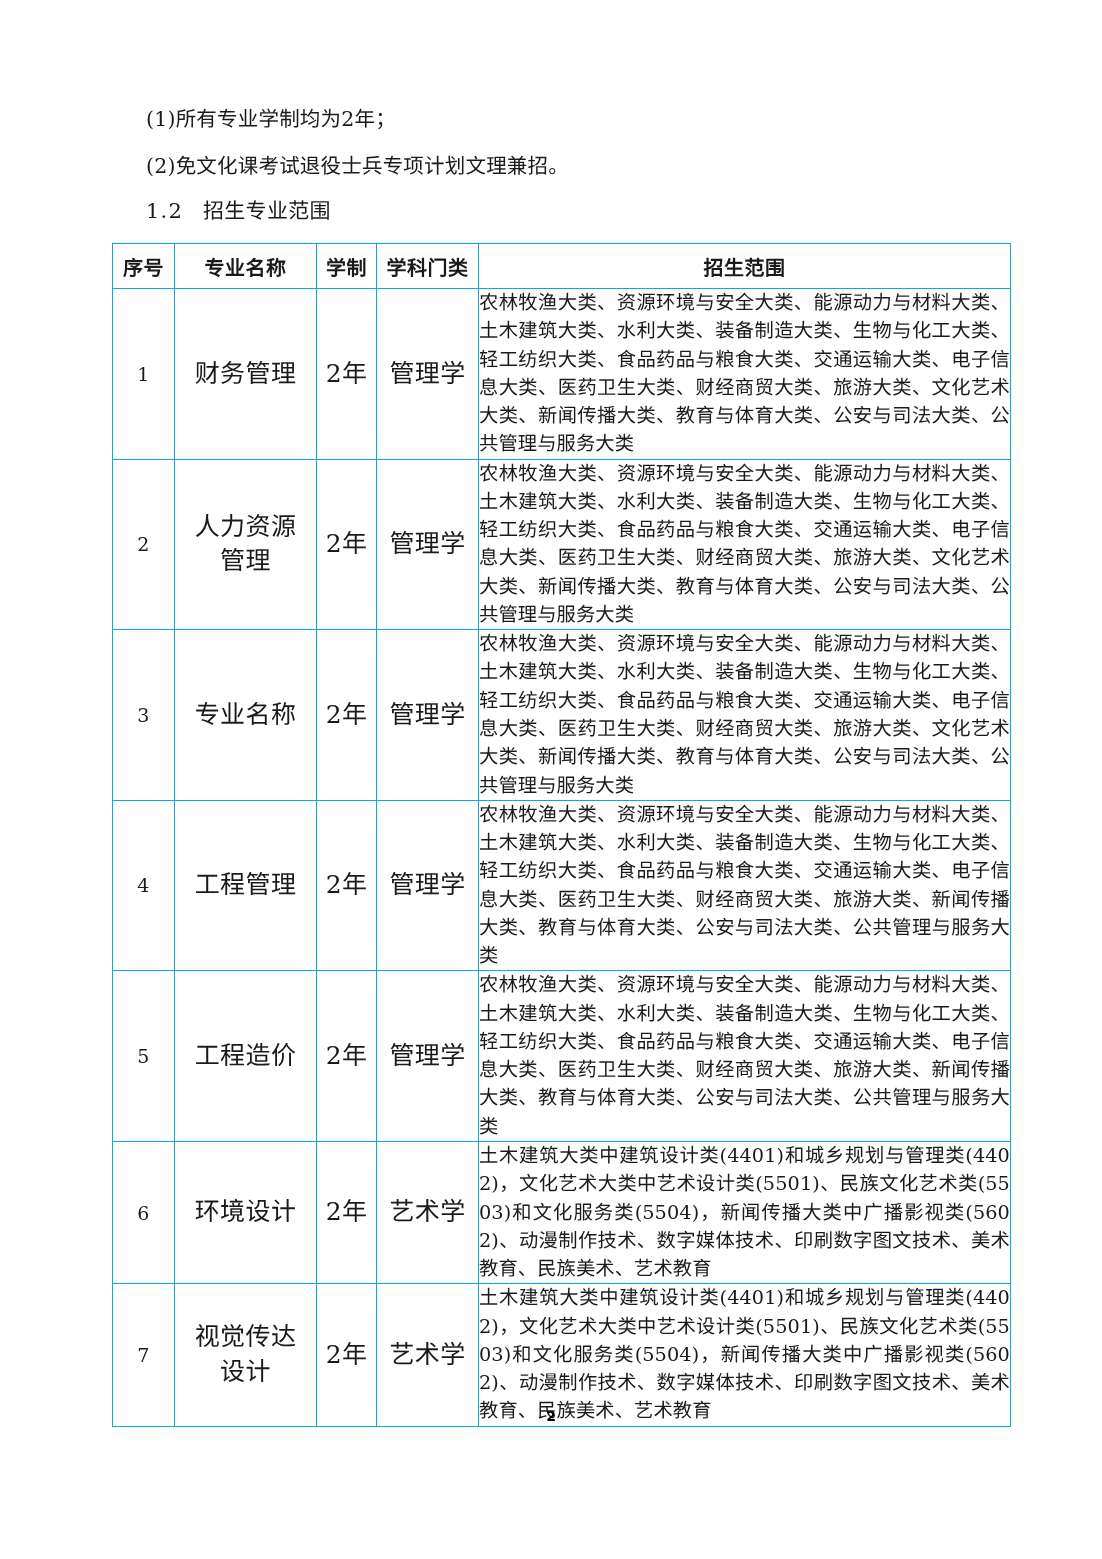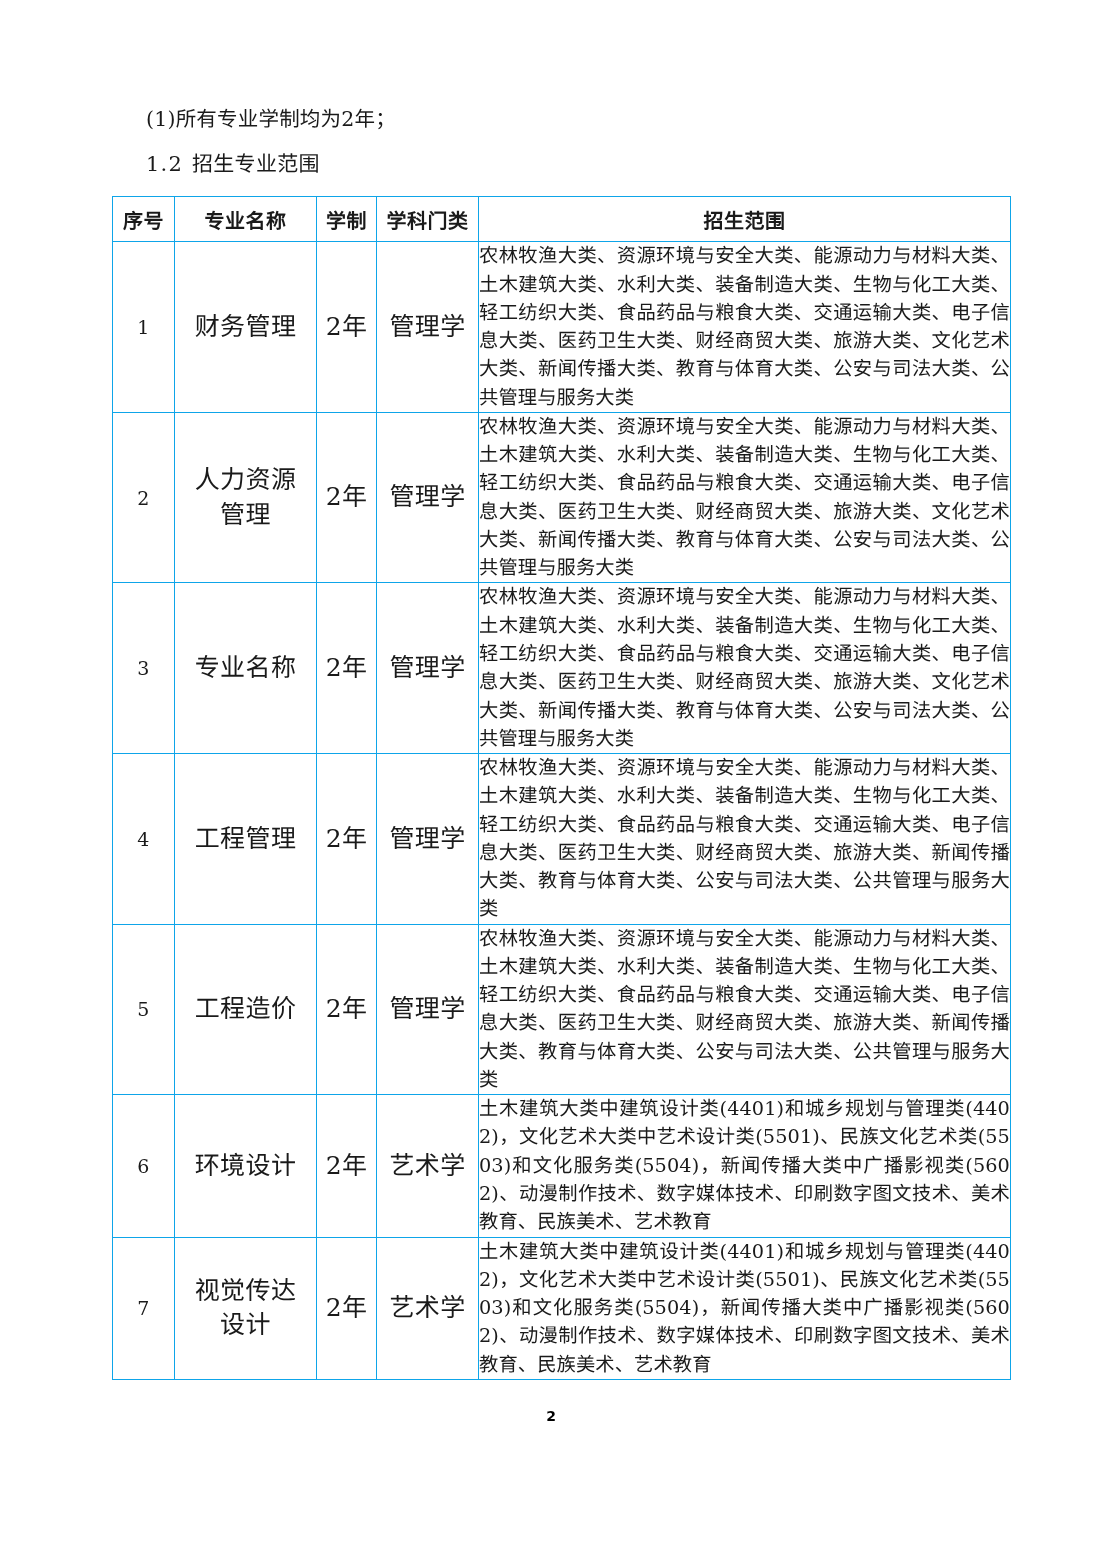--- a/index.html
+++ b/index.html
@@ -48,21 +48,21 @@
     font-size: 21px;
     line-height: 1.5;
     margin: 14px 0 16px 0;
     padding-left: 34px;
     font-weight: 400;
     letter-spacing: 0.3px;
     white-space: nowrap;
   }
   .section-heading .num {
     letter-spacing: 1.2px;
-    margin-right: 9px;
+    margin-right: 20px;
   }
 
   
   table.majors {
     border-collapse: collapse;
     width: 898px;
     table-layout: fixed;
     margin-top: 4px;
   }
   table.majors th,
@@ -122,20 +122,21 @@
     color: #000000;
   }
 </style>
 </head>
 <body>
 
 <div class="page">
   <div class="content">
 
     <p class="para">(1)所有专业学制均为2年；</p>
+    <p class="para">(2)免文化课考试退役士兵专项计划文理兼招。</p>
 
     <h2 class="section-heading"><span class="num">1.2</span><span>招生专业范围</span></h2>
 
     <table class="majors">
       <colgroup>
         <col class="c-seq">
           <col class="c-name">
           <col class="c-years">
           <col class="c-disc">
           <col class="c-scope">

